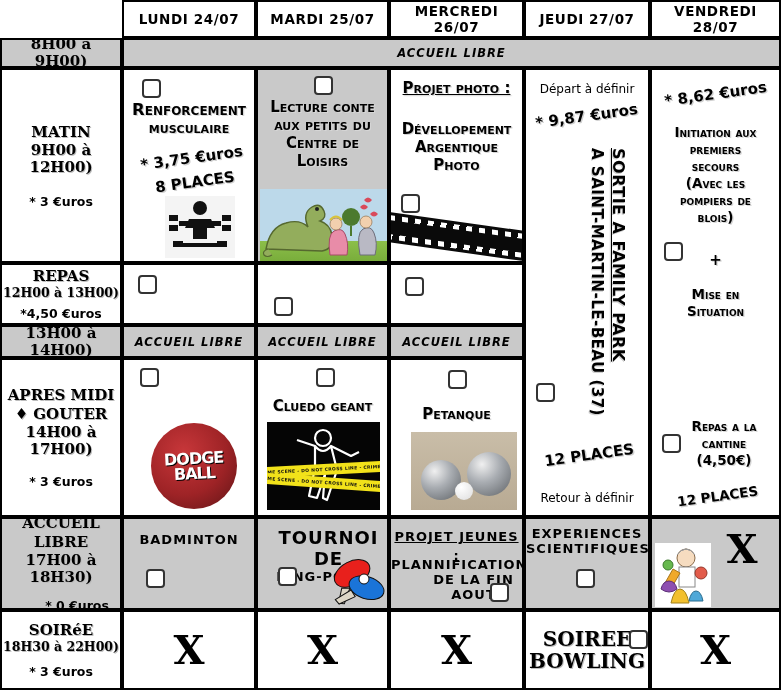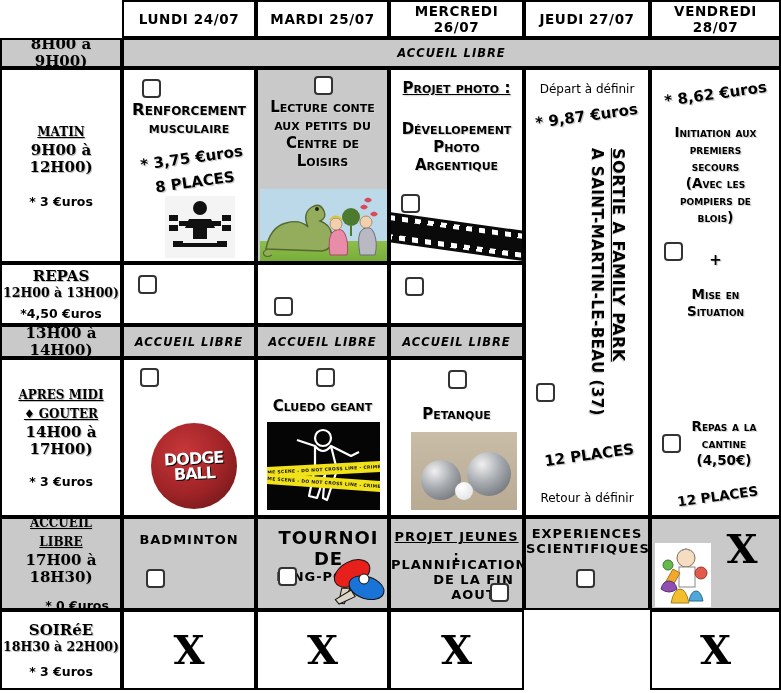--- a/index.html
+++ b/index.html
@@ -15,21 +15,21 @@
   .hdr-day{
     font-family:"DejaVu Sans", sans-serif;
     font-weight:bold;font-size:13.5px;letter-spacing:.6px;
     text-align:center;color:#000;
   }
   .timelabel{
     font-family:"DejaVu Serif", serif;
     font-weight:bold;color:#000;text-align:center;
     text-shadow:1px 1px 0 #bdbdbd;
   }
-  .t-big{font-size:12px;line-height:19px;text-decoration:underline;}
+  .t-big{font-size:15px;line-height:19px;}
   .t-med{font-size:15px;line-height:17px;}
   .t-small{font-size:12.5px;line-height:15px;}
   .price{
     font-family:"DejaVu Sans", sans-serif;
     font-weight:bold;font-size:12.5px;color:#000;text-align:right;
   }
   .accueil-lbl{
     font-family:"DejaVu Sans", sans-serif;
     font-style:italic;font-weight:bold;font-size:11.5px;letter-spacing:1px;
     text-align:center;color:#000;
@@ -236,22 +236,22 @@
         </svg>
       </div>
     </div>
 
     <div class="cell" style="left:389px;top:68px;width:135px;height:195px;">
       <div style="position:absolute;left:0;top:8px;width:100%;text-align:center;">
         <span class="act-title sc a-16 ul">Projet photo :</span>
       </div>
       <div style="position:absolute;left:0;top:50px;width:100%;text-align:center;">
         <div class="act-title sc a-16">Dévellopement</div>
+        <div class="act-title sc a-16">Argentique</div>
         <div class="act-title sc a-16">Photo</div>
-        <div class="act-title sc a-16">Argentique</div>
       </div>
       <span class="chk chk-pos" style="left:10px;top:124px;"></span>
       <div class="filmstrip" style="left:-4px;top:152px;width:146px;height:30px;"></div>
     </div>
 
     <div class="cell" style="left:524px;top:68px;width:126px;height:449px;">
       <div style="position:absolute;left:0;top:8px;width:100%;text-align:center;">
         <span class="plain">Départ à définir</span>
       </div>
       <div style="position:absolute;left:0;top:36px;width:100%;text-align:center;">
@@ -472,20 +472,27 @@
     <div class="cell" style="left:256px;top:610px;width:133px;height:80px;">
       <div class="ctr">
           <span class="bigX">X</span>
         </div>
     </div>
     <div class="cell" style="left:389px;top:610px;width:135px;height:80px;">
       <div class="ctr">
           <span class="bigX">X</span>
         </div>
     </div>
+    <div class="cell" style="left:524px;top:610px;width:126px;height:80px;">
+      <div class="col">
+        <span class="timelabel t-med" style="font-size:20px;line-height:22px;">SOIREE</span>
+        <span class="timelabel t-med" style="font-size:20px;line-height:22px;">BOWLING</span>
+      </div>
+      <span class="chk chk-pos" style="left:103px;top:18px;"></span>
+    </div>
     <div class="cell" style="left:650px;top:610px;width:131px;height:80px;">
       <div class="ctr">
           <span class="bigX">X</span>
         </div>
     </div>
 
   </div>
 </div>
 
 </body></html>

